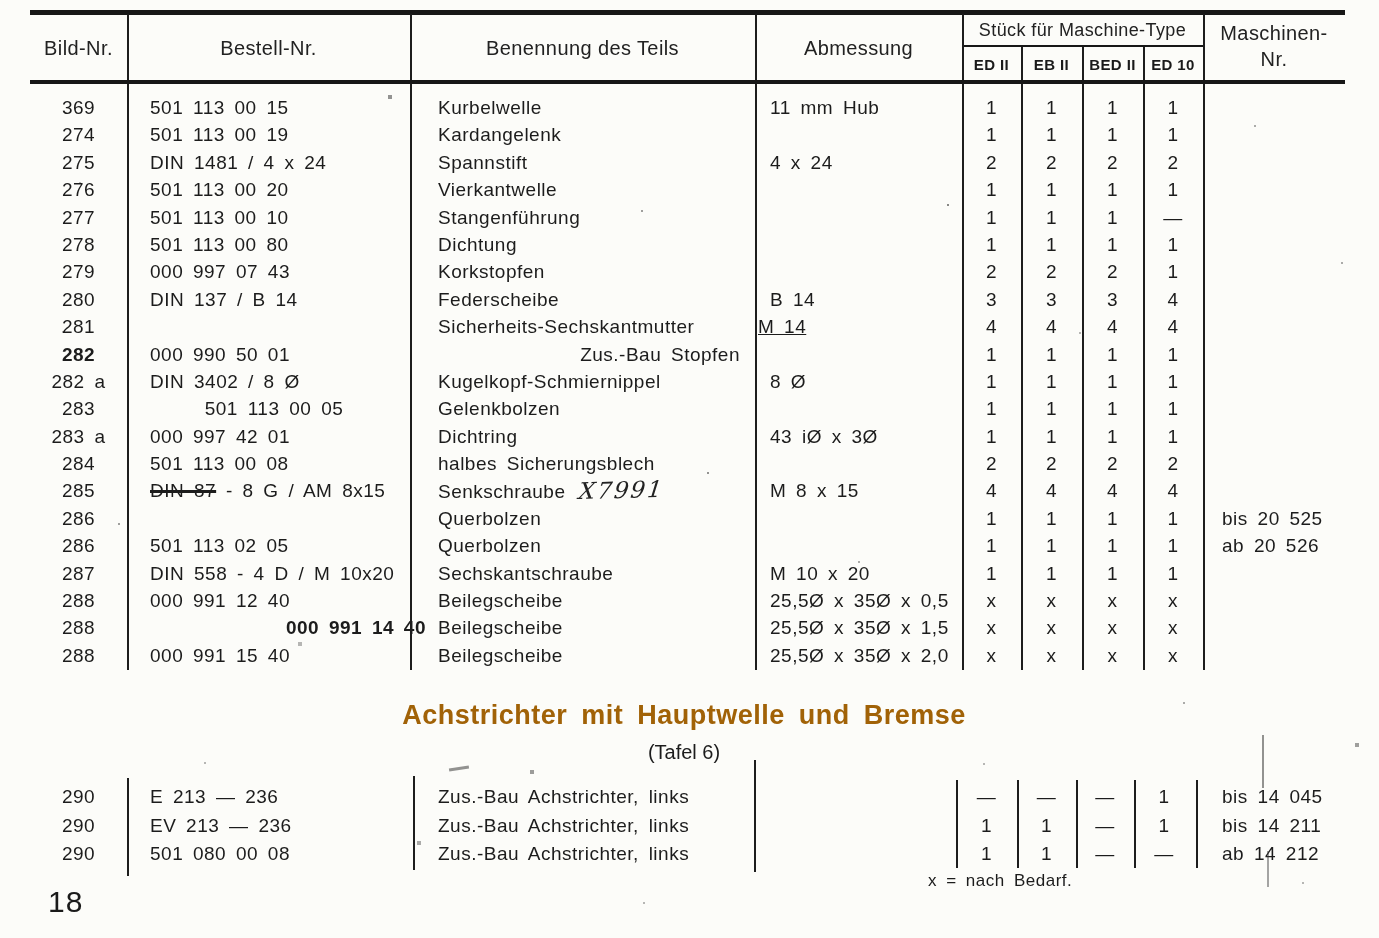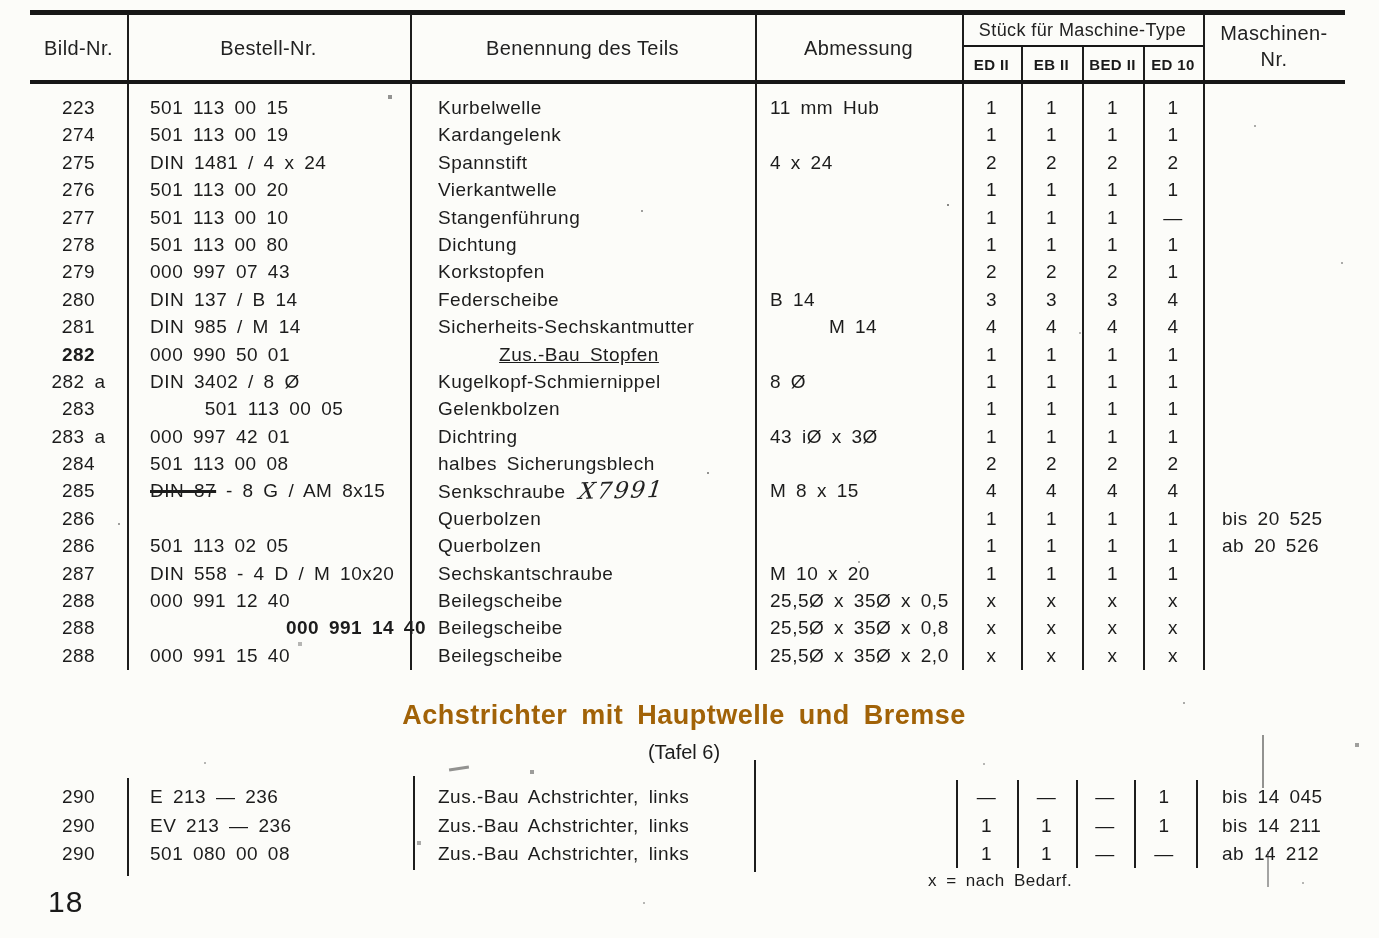--- a/index.html
+++ b/index.html
@@ -54,21 +54,21 @@
   <div class="hlabel" style="left:962px;top:20px;width:241px;font-size:18px;">Stück für Maschine-Type</div>
   <div class="hsub" style="left:962px;top:56px;width:59px;">ED II</div>
   <div class="hsub" style="left:1021px;top:56px;width:61px;">EB II</div>
   <div class="hsub" style="left:1082px;top:56px;width:61px;">BED II</div>
   <div class="hsub" style="left:1143px;top:56px;width:60px;">ED 10</div>
   <div class="hlabel" style="left:1203px;top:22px;width:142px;">Maschinen-</div>
   <div class="hlabel" style="left:1203px;top:48px;width:142px;">Nr.</div>
 
   <div id="rows-top" class="abs rows-top" style="left:0;top:94px;width:1379px;">
       <div class="trow">
-        <div class="cell" style="left: 30px; width: 97px; text-align: center;">223</div>
+        <div class="cell" style="left: 30px; width: 97px; text-align: center;">369</div>
         <div class="cell" style="left: 150px; width: 276px; text-align: left;">501 113 00 15</div>
         <div class="cell" style="left: 438px; width: 322px; text-align: left;">Kurbelwelle</div>
         <div class="cell" style="left: 770px; width: 190px; text-align: left;">11 mm Hub</div>
         <div class="cell" style="left: 962px; width: 59px; text-align: center;">1</div>
         <div class="cell" style="left: 1021px; width: 61px; text-align: center;">1</div>
         <div class="cell" style="left: 1082px; width: 61px; text-align: center;">1</div>
         <div class="cell" style="left: 1143px; width: 60px; text-align: center;">1</div>
         <div class="cell" style="left: 1222px; width: 145px; text-align: left;"></div>
       </div>
       <div class="trow">
@@ -143,33 +143,32 @@
         <div class="cell" style="left: 438px; width: 322px; text-align: left;">Federscheibe</div>
         <div class="cell" style="left: 770px; width: 190px; text-align: left;">B 14</div>
         <div class="cell" style="left: 962px; width: 59px; text-align: center;">3</div>
         <div class="cell" style="left: 1021px; width: 61px; text-align: center;">3</div>
         <div class="cell" style="left: 1082px; width: 61px; text-align: center;">3</div>
         <div class="cell" style="left: 1143px; width: 60px; text-align: center;">4</div>
         <div class="cell" style="left: 1222px; width: 145px; text-align: left;"></div>
       </div>
       <div class="trow">
         <div class="cell" style="left: 30px; width: 97px; text-align: center;">281</div>
-        <div class="cell" style="left: 150px; width: 276px; text-align: left;">DIN 985 / M 14</div>
         <div class="cell" style="left: 438px; width: 322px; text-align: left;">Sicherheits-Sechskantmutter</div>
-        <div class="cell" style="left: 758px; width: 190px; text-align: center;">M 14</div>
+        <div class="cell" style="left: 758px; width: 190px; text-align: left; text-decoration: underline;">M 14</div>
         <div class="cell" style="left: 962px; width: 59px; text-align: center;">4</div>
         <div class="cell" style="left: 1021px; width: 61px; text-align: center;">4</div>
         <div class="cell" style="left: 1082px; width: 61px; text-align: center;">4</div>
         <div class="cell" style="left: 1143px; width: 60px; text-align: center;">4</div>
         <div class="cell" style="left: 1222px; width: 145px; text-align: left;"></div>
       </div>
       <div class="trow">
         <div class="cell" style="left: 30px; width: 97px; text-align: center; font-weight: bold;">282</div>
         <div class="cell" style="left: 150px; width: 276px; text-align: left;">000 990 50 01</div>
-        <div class="cell" style="left: 418px; width: 322px; text-align: center; text-decoration: underline;">Zus.-Bau Stopfen</div>
+        <div class="cell" style="left: 418px; width: 322px; text-align: right;">Zus.-Bau Stopfen</div>
         <div class="cell" style="left: 770px; width: 190px; text-align: left;"></div>
         <div class="cell" style="left: 962px; width: 59px; text-align: center;">1</div>
         <div class="cell" style="left: 1021px; width: 61px; text-align: center;">1</div>
         <div class="cell" style="left: 1082px; width: 61px; text-align: center;">1</div>
         <div class="cell" style="left: 1143px; width: 60px; text-align: center;">1</div>
         <div class="cell" style="left: 1222px; width: 145px; text-align: left;"></div>
       </div>
       <div class="trow">
         <div class="cell" style="left: 30px; width: 97px; text-align: center;">282 a</div>
         <div class="cell" style="left: 150px; width: 276px; text-align: left;">DIN 3402 / 8 Ø</div>
@@ -265,21 +264,21 @@
         <div class="cell" style="left: 962px; width: 59px; text-align: center;">x</div>
         <div class="cell" style="left: 1021px; width: 61px; text-align: center;">x</div>
         <div class="cell" style="left: 1082px; width: 61px; text-align: center;">x</div>
         <div class="cell" style="left: 1143px; width: 60px; text-align: center;">x</div>
         <div class="cell" style="left: 1222px; width: 145px; text-align: left;"></div>
       </div>
       <div class="trow">
         <div class="cell" style="left: 30px; width: 97px; text-align: center;">288</div>
         <div class="cell" style="left: 150px; width: 276px; text-align: right; font-weight: bold;">000 991 14 40</div>
         <div class="cell" style="left: 438px; width: 322px; text-align: left;">Beilegscheibe</div>
-        <div class="cell" style="left: 770px; width: 190px; text-align: left;">25,5Ø x 35Ø x 0,8</div>
+        <div class="cell" style="left: 770px; width: 190px; text-align: left;">25,5Ø x 35Ø x 1,5</div>
         <div class="cell" style="left: 962px; width: 59px; text-align: center;">x</div>
         <div class="cell" style="left: 1021px; width: 61px; text-align: center;">x</div>
         <div class="cell" style="left: 1082px; width: 61px; text-align: center;">x</div>
         <div class="cell" style="left: 1143px; width: 60px; text-align: center;">x</div>
         <div class="cell" style="left: 1222px; width: 145px; text-align: left;"></div>
       </div>
       <div class="trow">
         <div class="cell" style="left: 30px; width: 97px; text-align: center;">288</div>
         <div class="cell" style="left: 150px; width: 276px; text-align: left;">000 991 15 40</div>
         <div class="cell" style="left: 438px; width: 322px; text-align: left;">Beilegscheibe</div>

